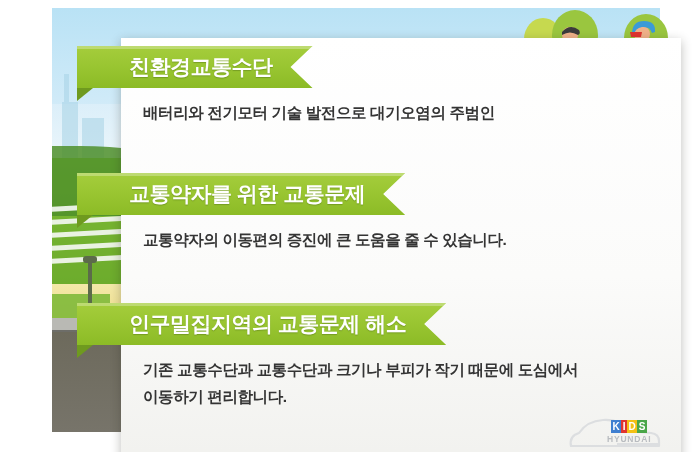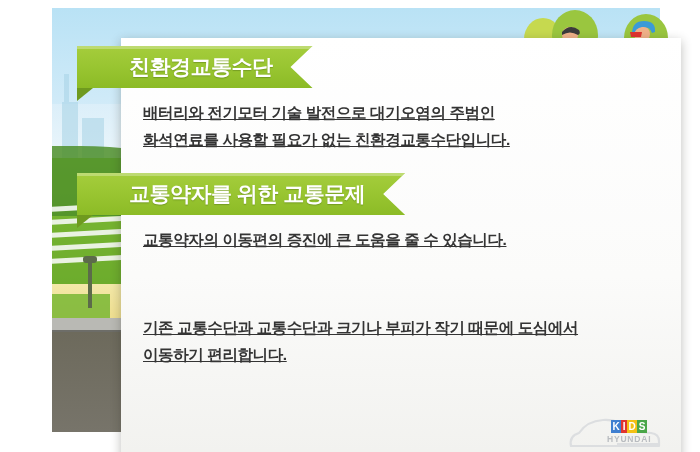--- a/index.html
+++ b/index.html
@@ -77,21 +77,21 @@
     position:absolute;left:0;top:42px;width:0;height:0;
     border-left:16px solid #6f9a1f;border-bottom:13px solid transparent;
   }
   .ribbon-hl{position:absolute;left:0;top:0;width:100%;height:3px;background:rgba(255,255,255,.28);}
 
   
   .body-text{
     margin:12px 0 0 22px;color:#343434;font-size:15.5px;line-height:1.72;
     letter-spacing:-0.4px;font-weight:bold;
   }
-  .body-text div{white-space:nowrap;text-decoration:underline;}
+  .body-text div{white-space:nowrap;}
 
   
   .illus{position:absolute;left:512px;top:6px;width:168px;height:106px;}
   .il-ground{position:absolute;left:8px;top:62px;width:152px;height:36px;background:#8cbf3f;border-radius:10px;}
   .il-ground2{position:absolute;left:24px;top:78px;width:124px;height:22px;background:#9ccb4c;border-radius:8px;}
   .il-ground3{position:absolute;left:46px;top:52px;width:86px;height:20px;background:#a4d053;border-radius:8px;}
   .il-tree{position:absolute;}
   .il-tree .c{position:absolute;left:0;top:0;border-radius:50% 50% 48% 48%;}
   .il-tree .t{position:absolute;background:#c9d68a;}
 
@@ -242,38 +242,44 @@
       <div class="section sec1">
         <div class="ribbon-wrap">
           <div class="ribbon">
             <div class="ribbon-hl"></div>
             <span class="ribbon-text">친환경교통수단</span>
           </div>
           <div class="ribbon-fold"></div>
         </div>
         <div class="body-text">
           <div>배터리와 전기모터 기술 발전으로 대기오염의 주범인</div>
-          <div>화석연료를 사용할 필요가 없는 친환경교통수단입니다.</div>
         </div>
       </div>
 
       <div class="section sec2">
         <div class="ribbon-wrap">
           <div class="ribbon">
             <div class="ribbon-hl"></div>
             <span class="ribbon-text">교통약자를 위한 교통문제</span>
           </div>
           <div class="ribbon-fold"></div>
         </div>
         <div class="body-text">
           <div>교통약자의 이동편의 증진에 큰 도움을 줄 수 있습니다.</div>
         </div>
       </div>
 
       <div class="section sec3">
+        <div class="ribbon-wrap">
+          <div class="ribbon">
+            <div class="ribbon-hl"></div>
+            <span class="ribbon-text">인구밀집지역의 교통문제 해소</span>
+          </div>
+          <div class="ribbon-fold"></div>
+        </div>
         <div class="body-text">
           <div>기존 교통수단과 교통수단과 크기나 부피가 작기 때문에 도심에서</div>
           <div>이동하기 편리합니다.</div>
         </div>
       </div>
 
       <div class="logo">
         <svg width="98" height="44" viewBox="0 0 98 44">
           <path d="M6 34 q-2 -10 8 -13 q8 -12 24 -13 q18 -1 26 11 l22 2 q8 1 8 8 l0 5 l-88 0 z" fill="none" stroke="#dcdee0" stroke-width="2.2" stroke-linejoin="round"></path>
           <line x1="52" y1="32" x2="94" y2="32" stroke="#dcdee0" stroke-width="2.2"></line>

